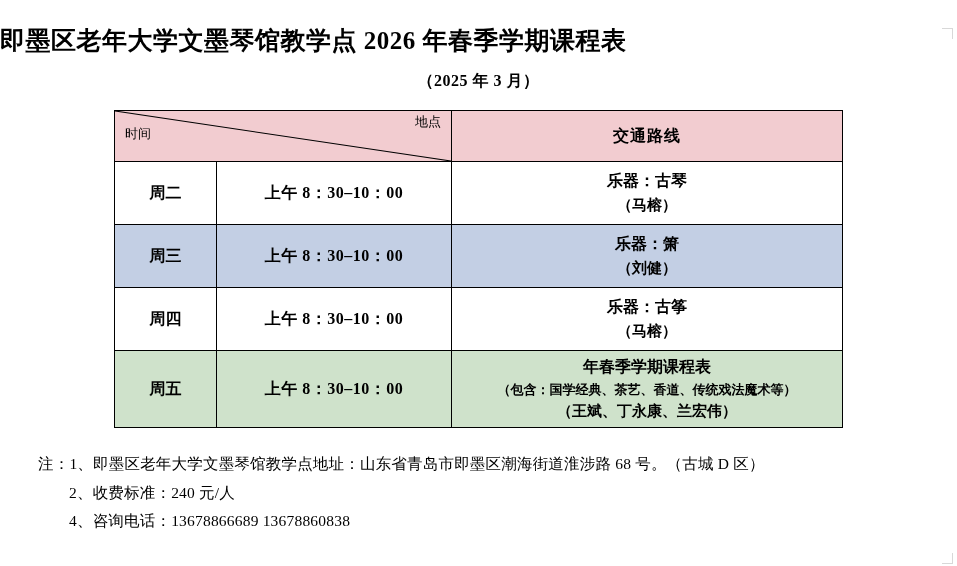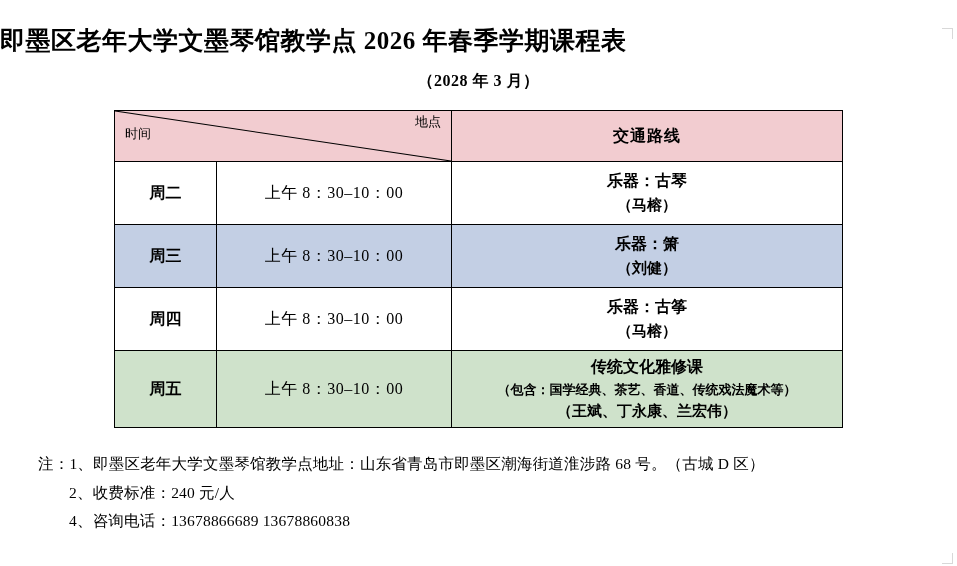--- a/index.html
+++ b/index.html
@@ -98,21 +98,21 @@
     font-size: 20px;
     font-weight: bold;
     letter-spacing: 1px;
   }
 
   .row-white td { background: #ffffff; }
   .row-blue td { background: #c3cfe4; }
   .row-green td { background: #cfe2cb; }
 
   .cell-day { font-size: 16px; font-weight: bold; }
-  .cell-time { font-size: 16px; font-weight: normal; letter-spacing: 0.5px; }
+  .cell-time { font-size: 16px; font-weight: bold; letter-spacing: 0.5px; }
   .cell-course { line-height: 1.55; }
   .cell-course .line1 { font-size: 16px; font-weight: bold; font-family: Liberation Serif, serif; }
   .cell-course .line2 { font-size: 15px; font-weight: bold; }
   .cell-course .sub-small { font-size: 13px; font-weight: bold; }
 
   .row-tall td { height: 58px; }
   .row-tallest td { height: 72px; }
 
   .notes {
     margin: 22px 0 0 38px;
@@ -126,21 +126,21 @@
 </style>
 </head>
 <body>
 
 <div class="page">
 
   <div class="corner-mark corner-tr"></div>
   <div class="corner-mark corner-br"></div>
 
   <div class="title">即墨区老年大学文墨琴馆教学点 2026 年春季学期课程表</div>
-  <div class="subtitle">（2028 年 3 月）</div>
+  <div class="subtitle">（2025 年 3 月）</div>
 
   <table class="schedule">
     <colgroup>
       <col class="col-day">
       <col class="col-time">
       <col class="col-venue">
     </colgroup>
     <tbody>
       <tr class="header-row">
         <td class="diag-cell" colspan="2">
@@ -177,21 +177,21 @@
         <td class="cell-course">
           <div class="line1">乐器：古筝</div>
           <div class="line2">（马榕）</div>
         </td>
       </tr>
 
       <tr class="row-green row-tallest">
         <td class="cell-day">周五</td>
         <td class="cell-time">上午 8：30–10：00</td>
         <td class="cell-course">
-          <div class="line1">传统文化雅修课</div>
+          <div class="line1">年春季学期课程表</div>
           <div class="sub-small">（包含：国学经典、茶艺、香道、传统戏法魔术等）</div>
           <div class="line2">（王斌、丁永康、兰宏伟）</div>
         </td>
       </tr>
     </tbody>
   </table>
 
   <div class="notes">
     <div class="note-line">
       <span class="note-label">注：</span><span>1、即墨区老年大学文墨琴馆教学点地址：山东省青岛市即墨区潮海街道淮涉路 68 号。（古城 D 区）</span>

